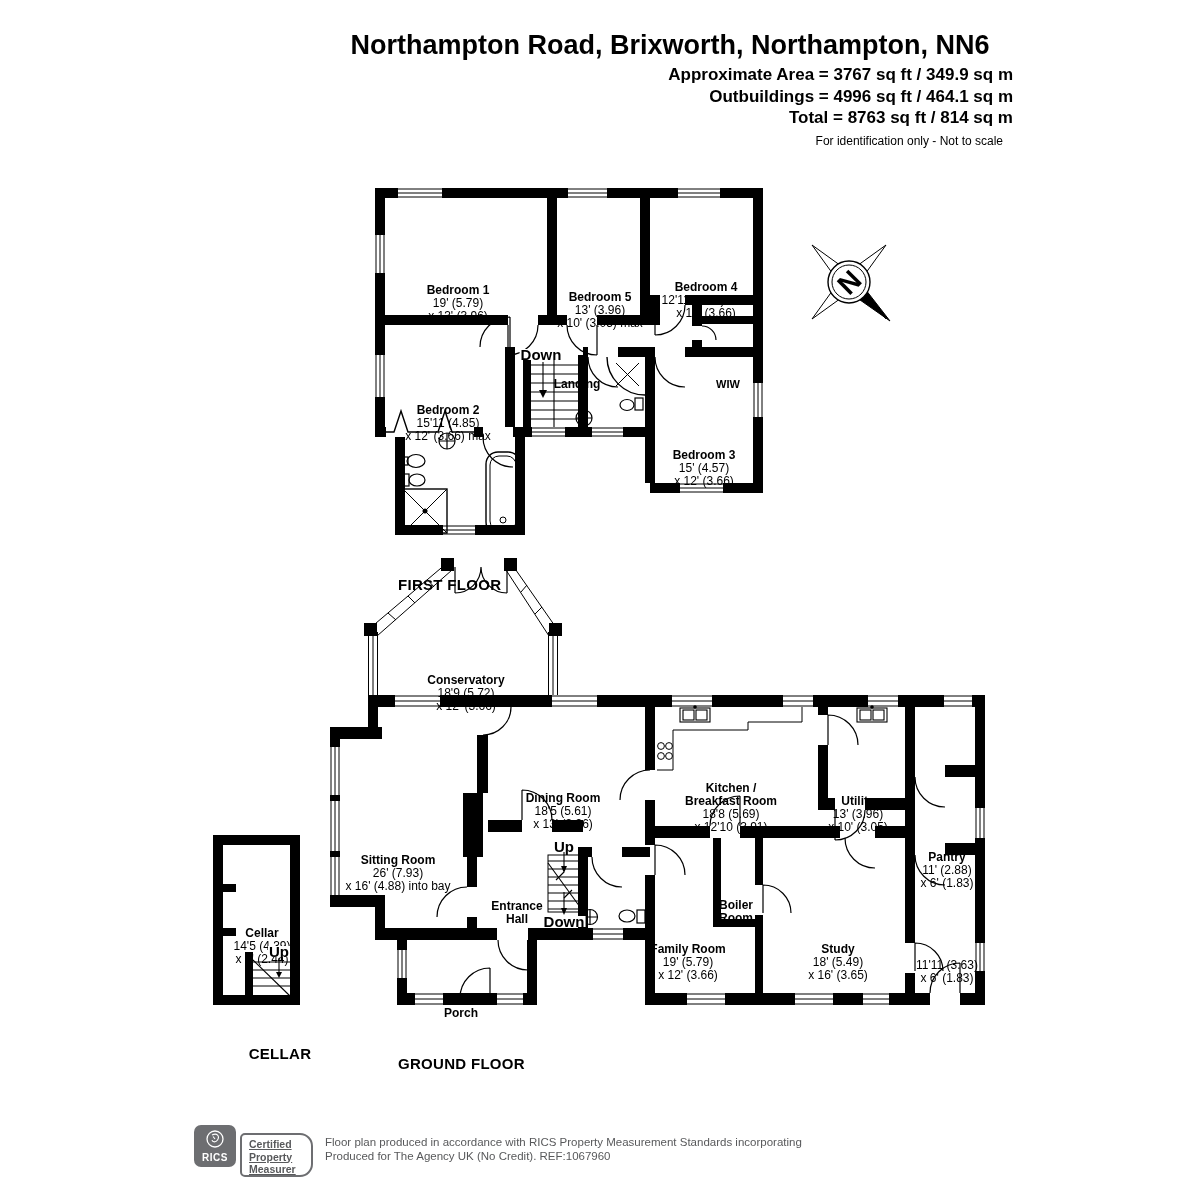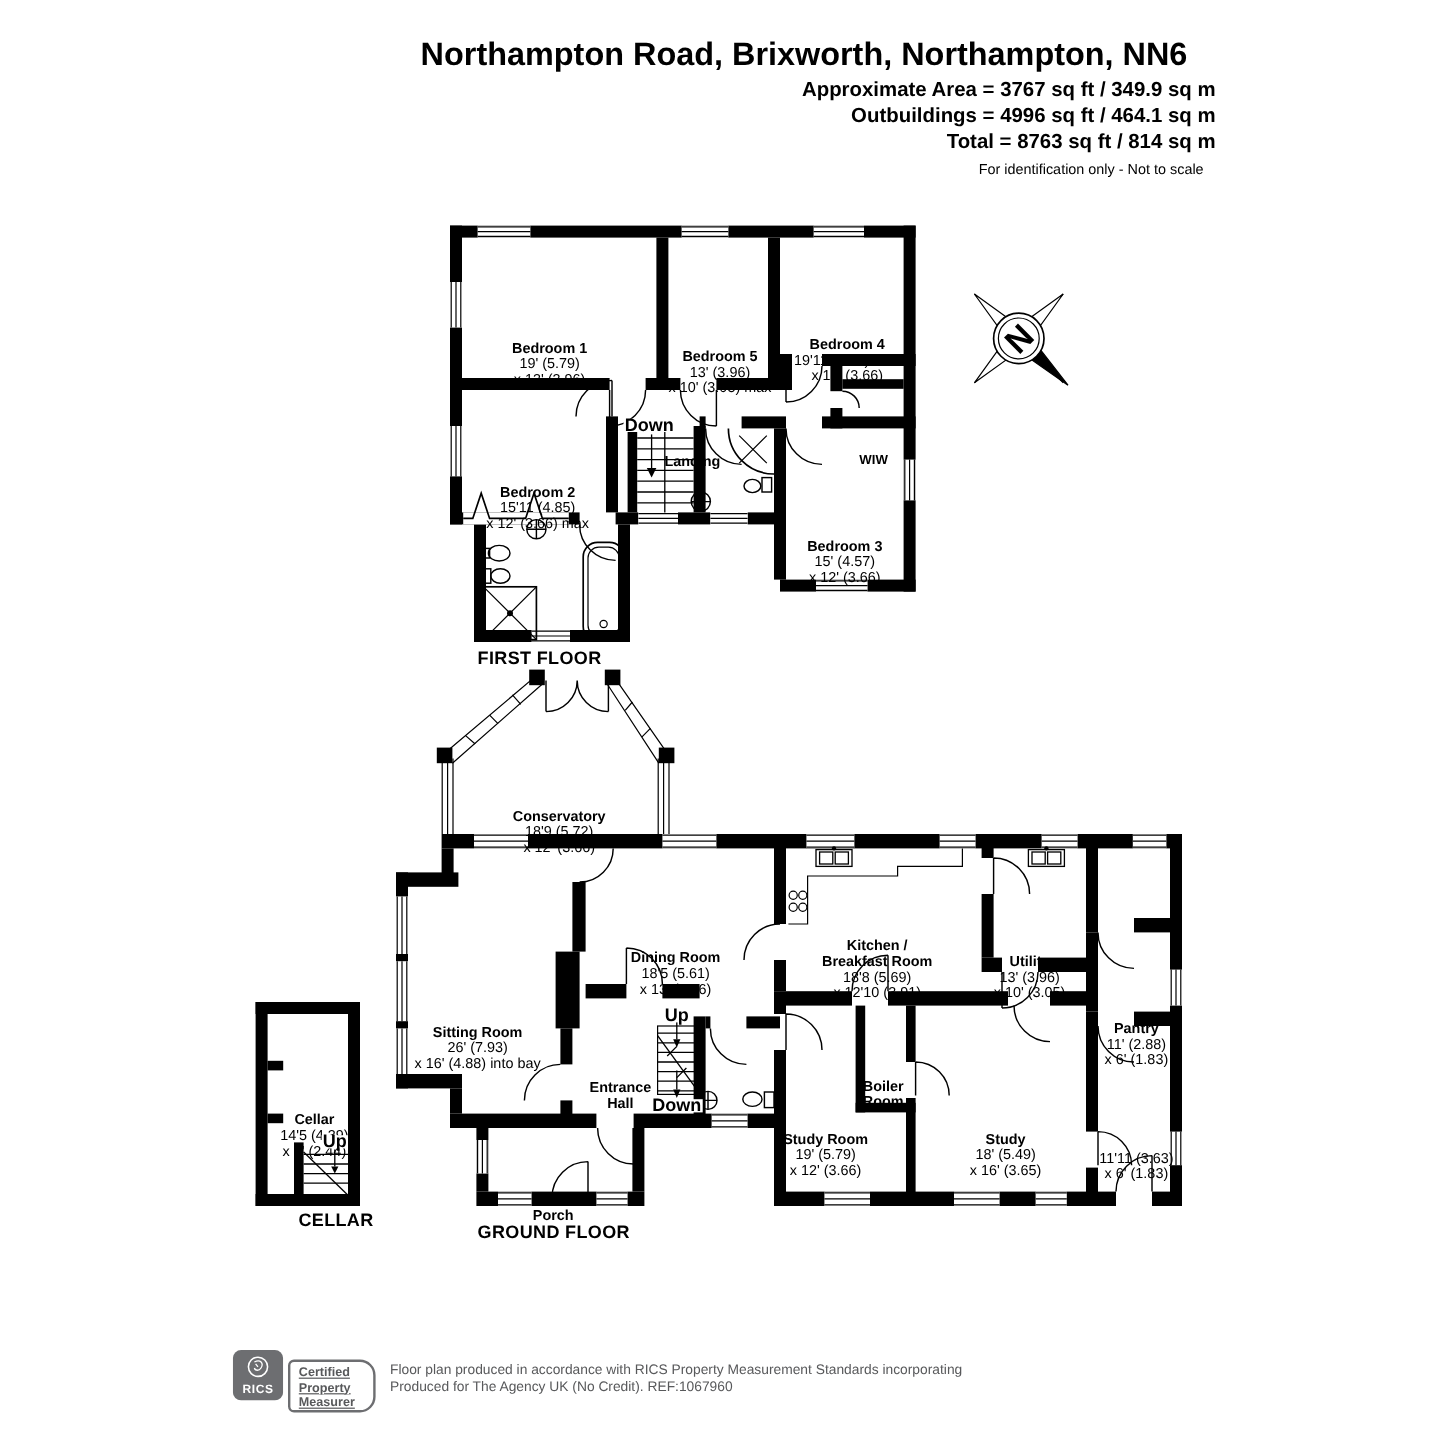--- a/index.html
+++ b/index.html
@@ -9,21 +9,21 @@
   .hdr-title{position:absolute;left:670px;top:30px;transform:translateX(-50%);
              font-size:27px;font-weight:bold;white-space:nowrap;z-index:2;}
   .hdr-areas{position:absolute;right:187px;top:64px;text-align:right;font-size:17px;
              line-height:21.5px;font-weight:bold;white-space:nowrap;z-index:2;}
   .hdr-disc{position:absolute;right:197px;top:134px;font-size:12px;white-space:nowrap;z-index:2;}
   .rlbl{position:absolute;transform:translateX(-50%);text-align:center;z-index:3;
         font-size:12px;font-weight:bold;line-height:13px;white-space:nowrap;margin-top:48px;}
   .rlbl .d{font-weight:normal;}
   .mini{position:absolute;transform:translateX(-50%);z-index:3;font-size:15px;font-weight:bold;
         background:#fff;padding:0 1px;line-height:11px;white-space:nowrap;}
-  .cap{position:absolute;font-size:15px;font-weight:bold;letter-spacing:.3px;z-index:3;white-space:nowrap;}
+  .cap{position:absolute;font-size:15px;font-weight:bold;letter-spacing:.3px;z-index:3;white-space:nowrap;margin-top:36px;}
   .cap.center{transform:translateX(-50%);}
   .footer-text{position:absolute;left:325px;top:1135px;font-size:11.5px;line-height:14px;
                color:#58595b;z-index:2;white-space:nowrap;}
   .rics-box{position:absolute;left:194px;top:1125px;width:42px;height:42px;z-index:2;}
   .cpm-badge{position:absolute;left:240px;top:1133px;width:62px;height:34px;z-index:2;
              border:2px solid #6d6e71;border-radius:5px 13px 13px 5px;background:#fff;
              padding:3px 0 3px 7px;color:#58595b;font-size:10.5px;font-weight:bold;line-height:12.5px;text-decoration:underline;}
 </style>
 </head>
 <body>
@@ -349,21 +349,21 @@
     <div class="d">19' (5.79)</div>
     <div class="d">x 13' (3.96)</div>
   </div>
   <div class="rlbl" style="left:600px;top:243px">
     <div>Bedroom 5</div>
     <div class="d">13' (3.96)</div>
     <div class="d">x 10' (3.05) max</div>
   </div>
   <div class="rlbl" style="left:706px;top:233px">
     <div>Bedroom 4</div>
-    <div class="d">19'11 (3.94) max</div>
+    <div class="d">12'11 (6.24) max</div>
     <div class="d">x 12' (3.66)</div>
   </div>
   <div class="rlbl" style="left:448px;top:356px">
     <div>Bedroom 2</div>
     <div class="d">15'11 (4.85)</div>
     <div class="d">x 12' (3.66) max</div>
   </div>
   <div class="rlbl" style="left:704px;top:401px">
     <div>Bedroom 3</div>
     <div class="d">15' (4.57)</div>
@@ -407,21 +407,21 @@
   <div class="rlbl" style="left:947px;top:803px">
     <div>Pantry</div>
     <div class="d">11' (2.88)</div>
     <div class="d">x 6' (1.83)</div>
   </div>
   <div class="rlbl" style="left:517px;top:852px">
     <div>Entrance</div>
     <div>Hall</div>
   </div>
   <div class="rlbl" style="left:688px;top:895px">
-    <div>Study Room</div>
+    <div>Family Room</div>
     <div class="d">19' (5.79)</div>
     <div class="d">x 12' (3.66)</div>
   </div>
   <div class="rlbl" style="left:736px;top:851px">
     <div>Boiler</div>
     <div>Room</div>
   </div>
   <div class="rlbl" style="left:838px;top:895px">
     <div>Study</div>
     <div class="d">18' (5.49)</div>

